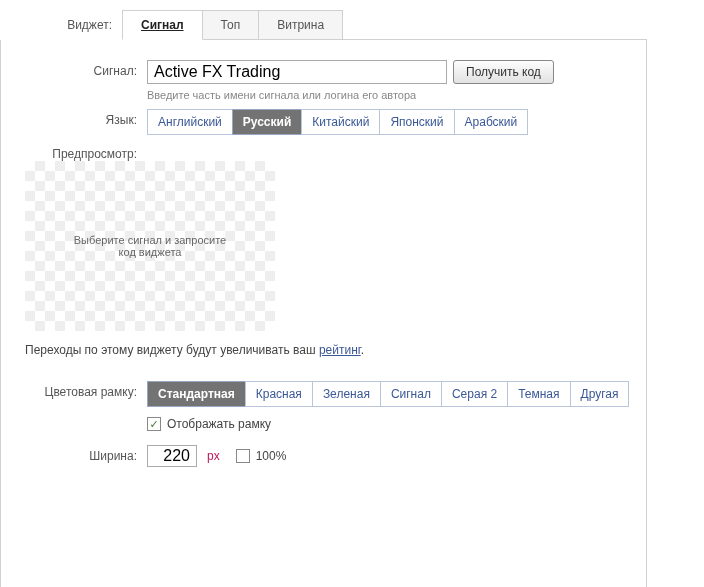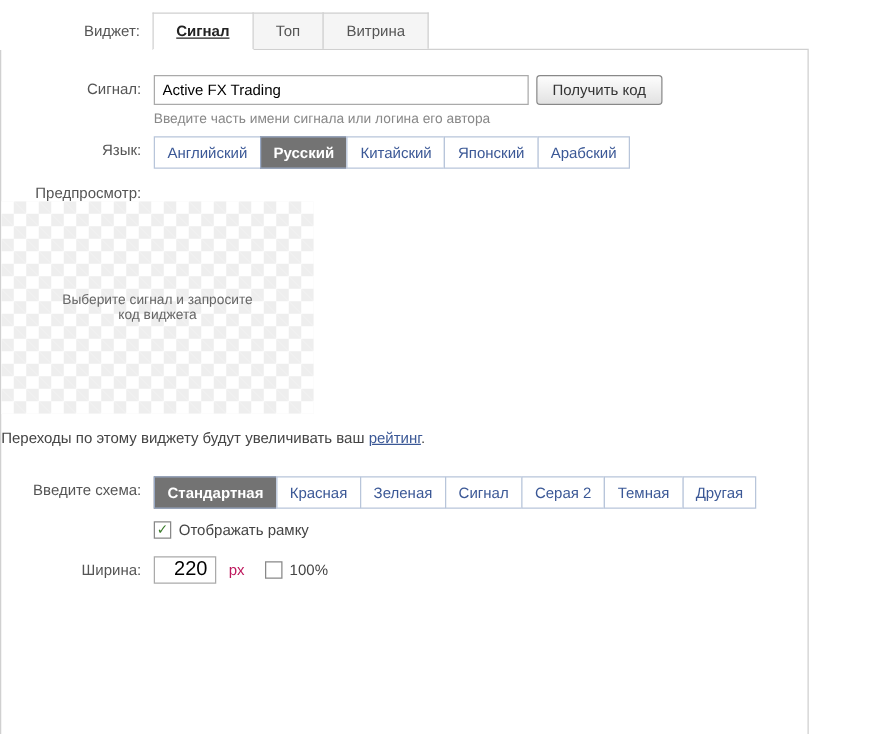--- a/index.html
+++ b/index.html
@@ -63,20 +63,21 @@
     padding: 20px 16px 120px 0;
     min-height: 520px;
   }
   .tab-label-wrap {
     display:flex;
     align-items:center;
   }
   .form-row {
     display: flex;
     margin-bottom: 8px;
+    padding-left: 24px;
   }
   .form-label {
     width: 122px;
     text-align: right;
     padding-right: 10px;
     padding-top: 4px;
     color: #555;
   }
   .form-content {
     flex: 1;
@@ -87,21 +88,21 @@
     display: flex;
     align-items: center;
     gap: 6px;
   }
   .text-input {
     width: 300px;
     height: 24px;
     border: 1px solid #aaa;
     padding: 2px 6px;
     font-family: Tahoma, Arial, sans-serif;
-    font-size: 12px;
+    font-size: 16px;
   }
   .btn {
     height: 24px;
     padding: 0 12px;
     border: 1px solid #888;
     border-radius: 3px;
     background: linear-gradient(#fdfdfd, #e2e2e2);
     font-family: Tahoma, Arial, sans-serif;
     font-size: 12px;
     cursor: pointer;
@@ -241,21 +242,21 @@
         <div class="preview-box">
           <span>Выберите сигнал и запросите код виджета</span>
         </div>
         <div class="info-line">
           <span>Переходы по этому виджету будут увеличивать ваш </span><a>рейтинг</a><span>.</span>
         </div>
       </div>
     </div>
 
     <div class="form-row">
-      <div class="form-label">Введите схема:</div>
+      <div class="form-label">Цветовая рамку:</div>
       <div class="form-content">
         <div class="segmented">
           <div class="seg-btn active">Стандартная</div>
           <div class="seg-btn">Красная</div>
           <div class="seg-btn">Зеленая</div>
           <div class="seg-btn">Сигнал</div>
           <div class="seg-btn">Серая 2</div>
           <div class="seg-btn">Темная</div>
           <div class="seg-btn">Другая</div>
         </div>

